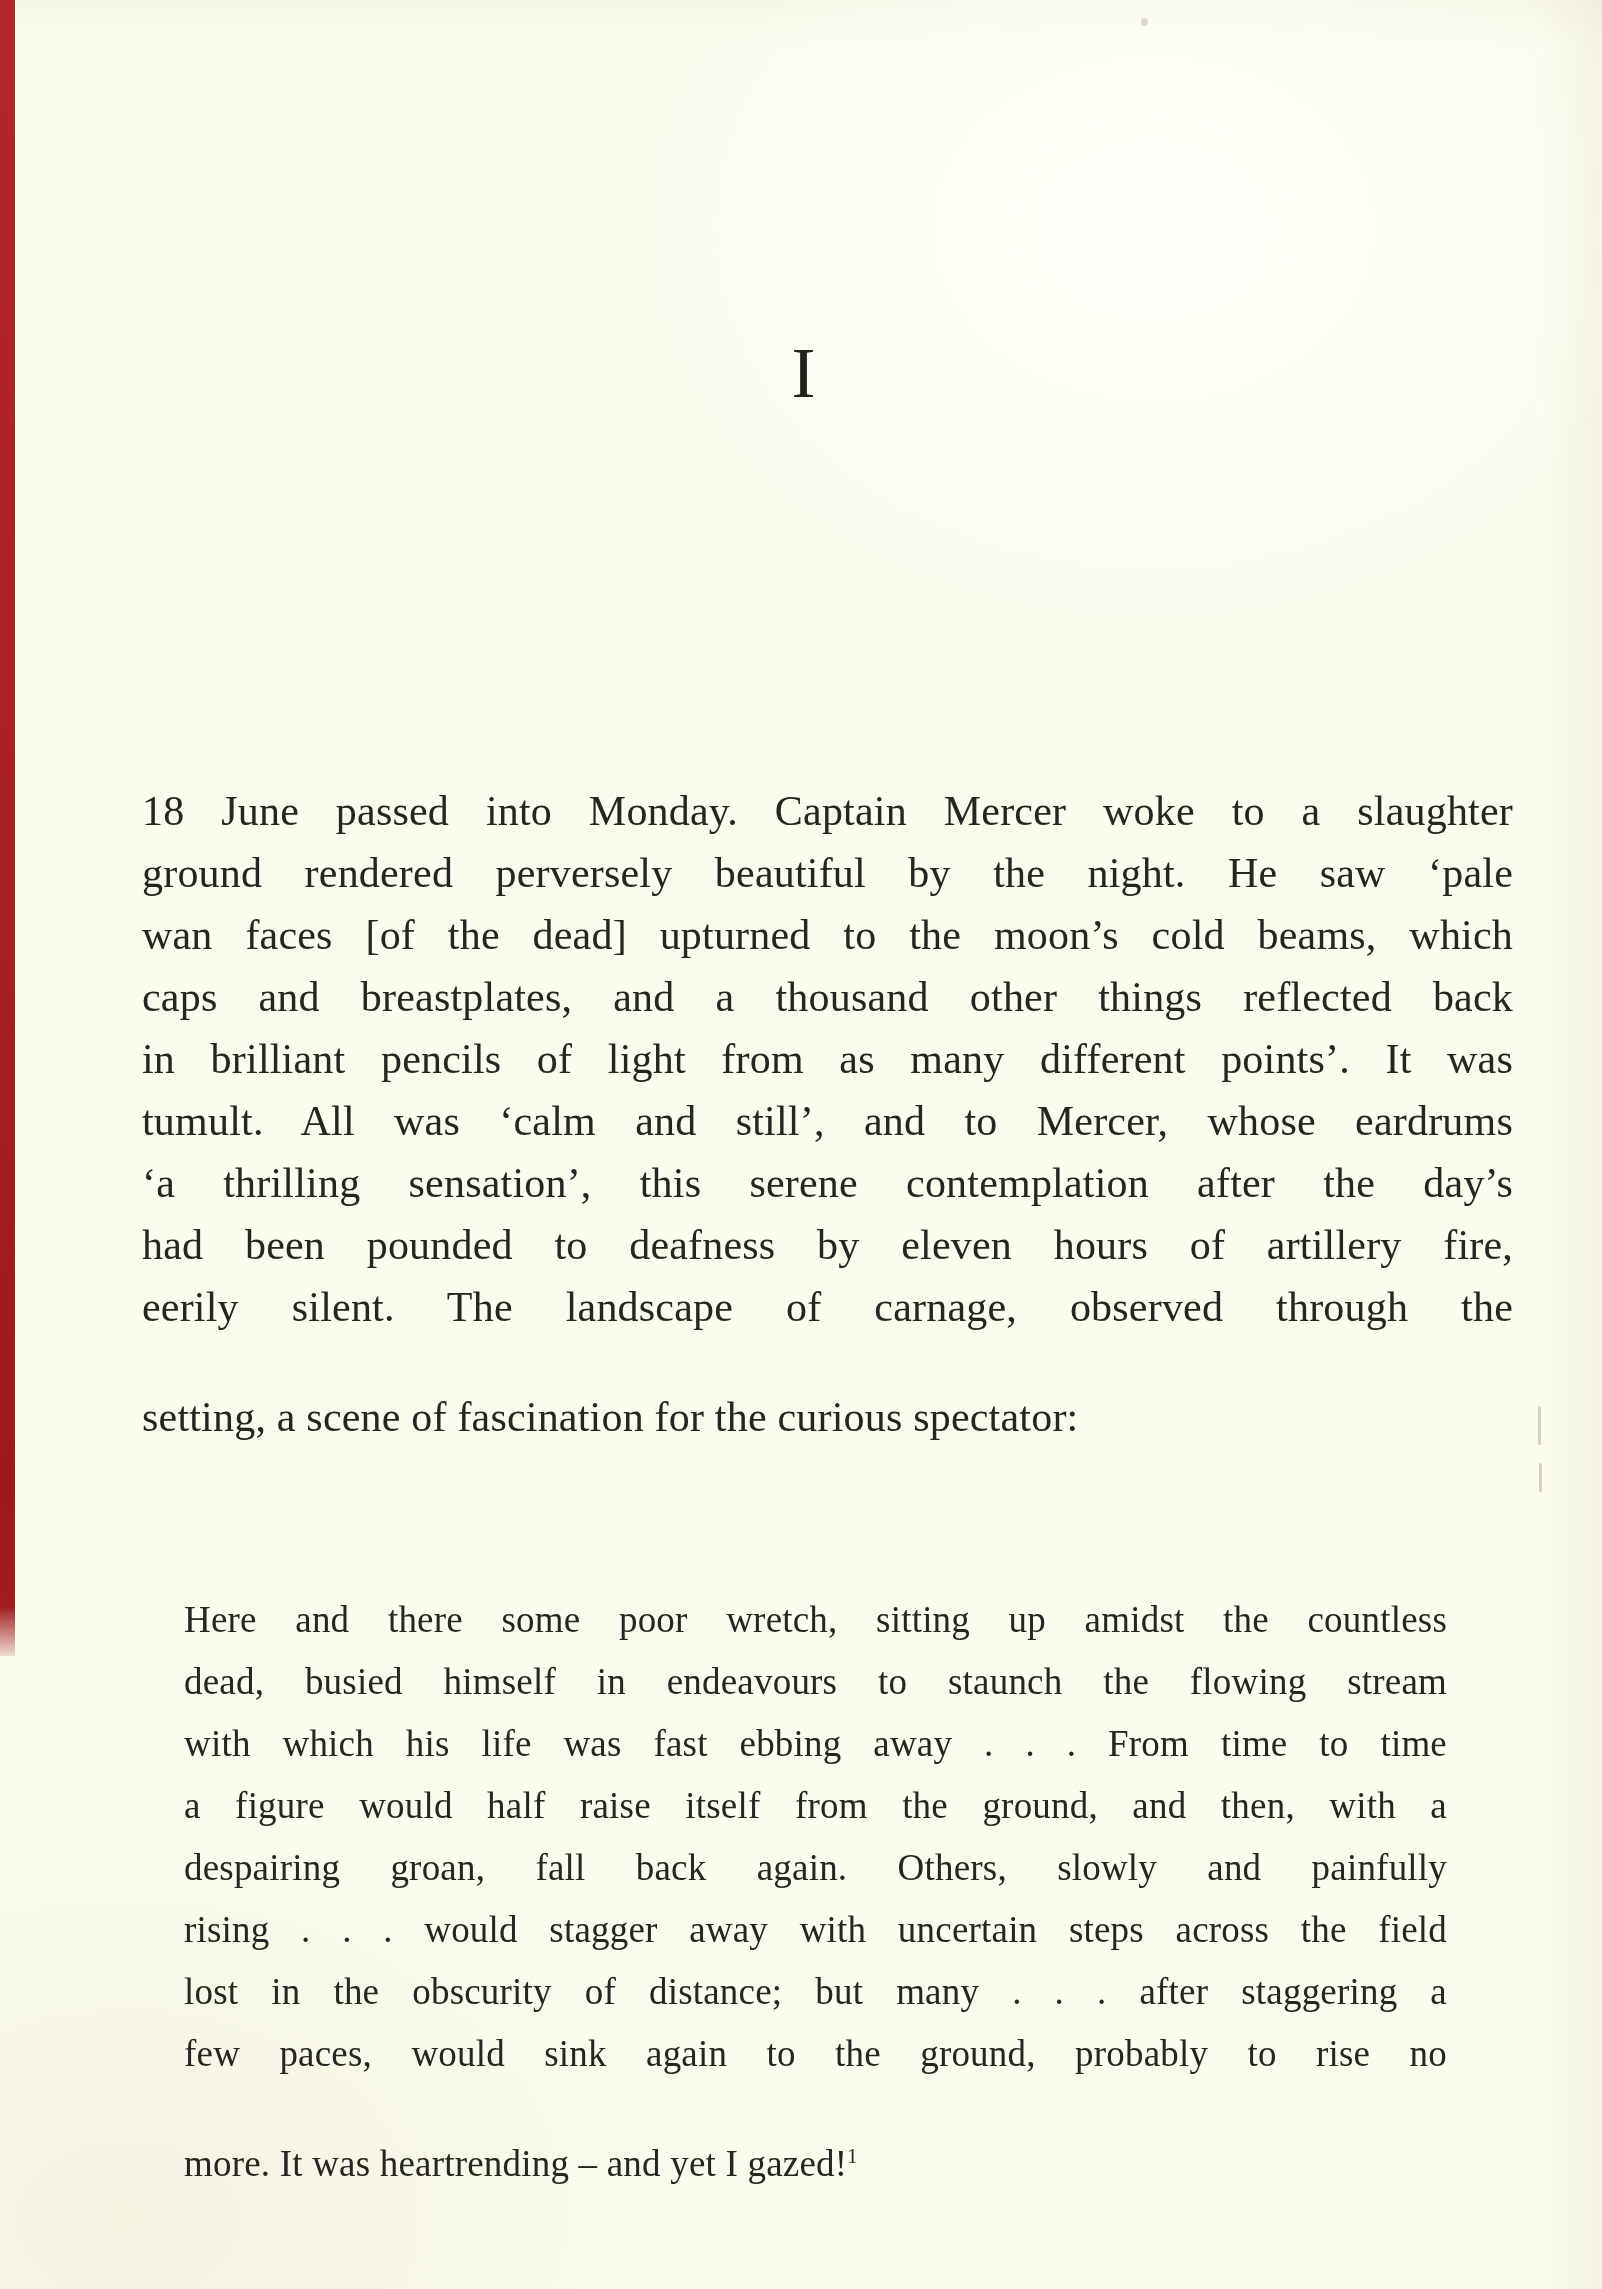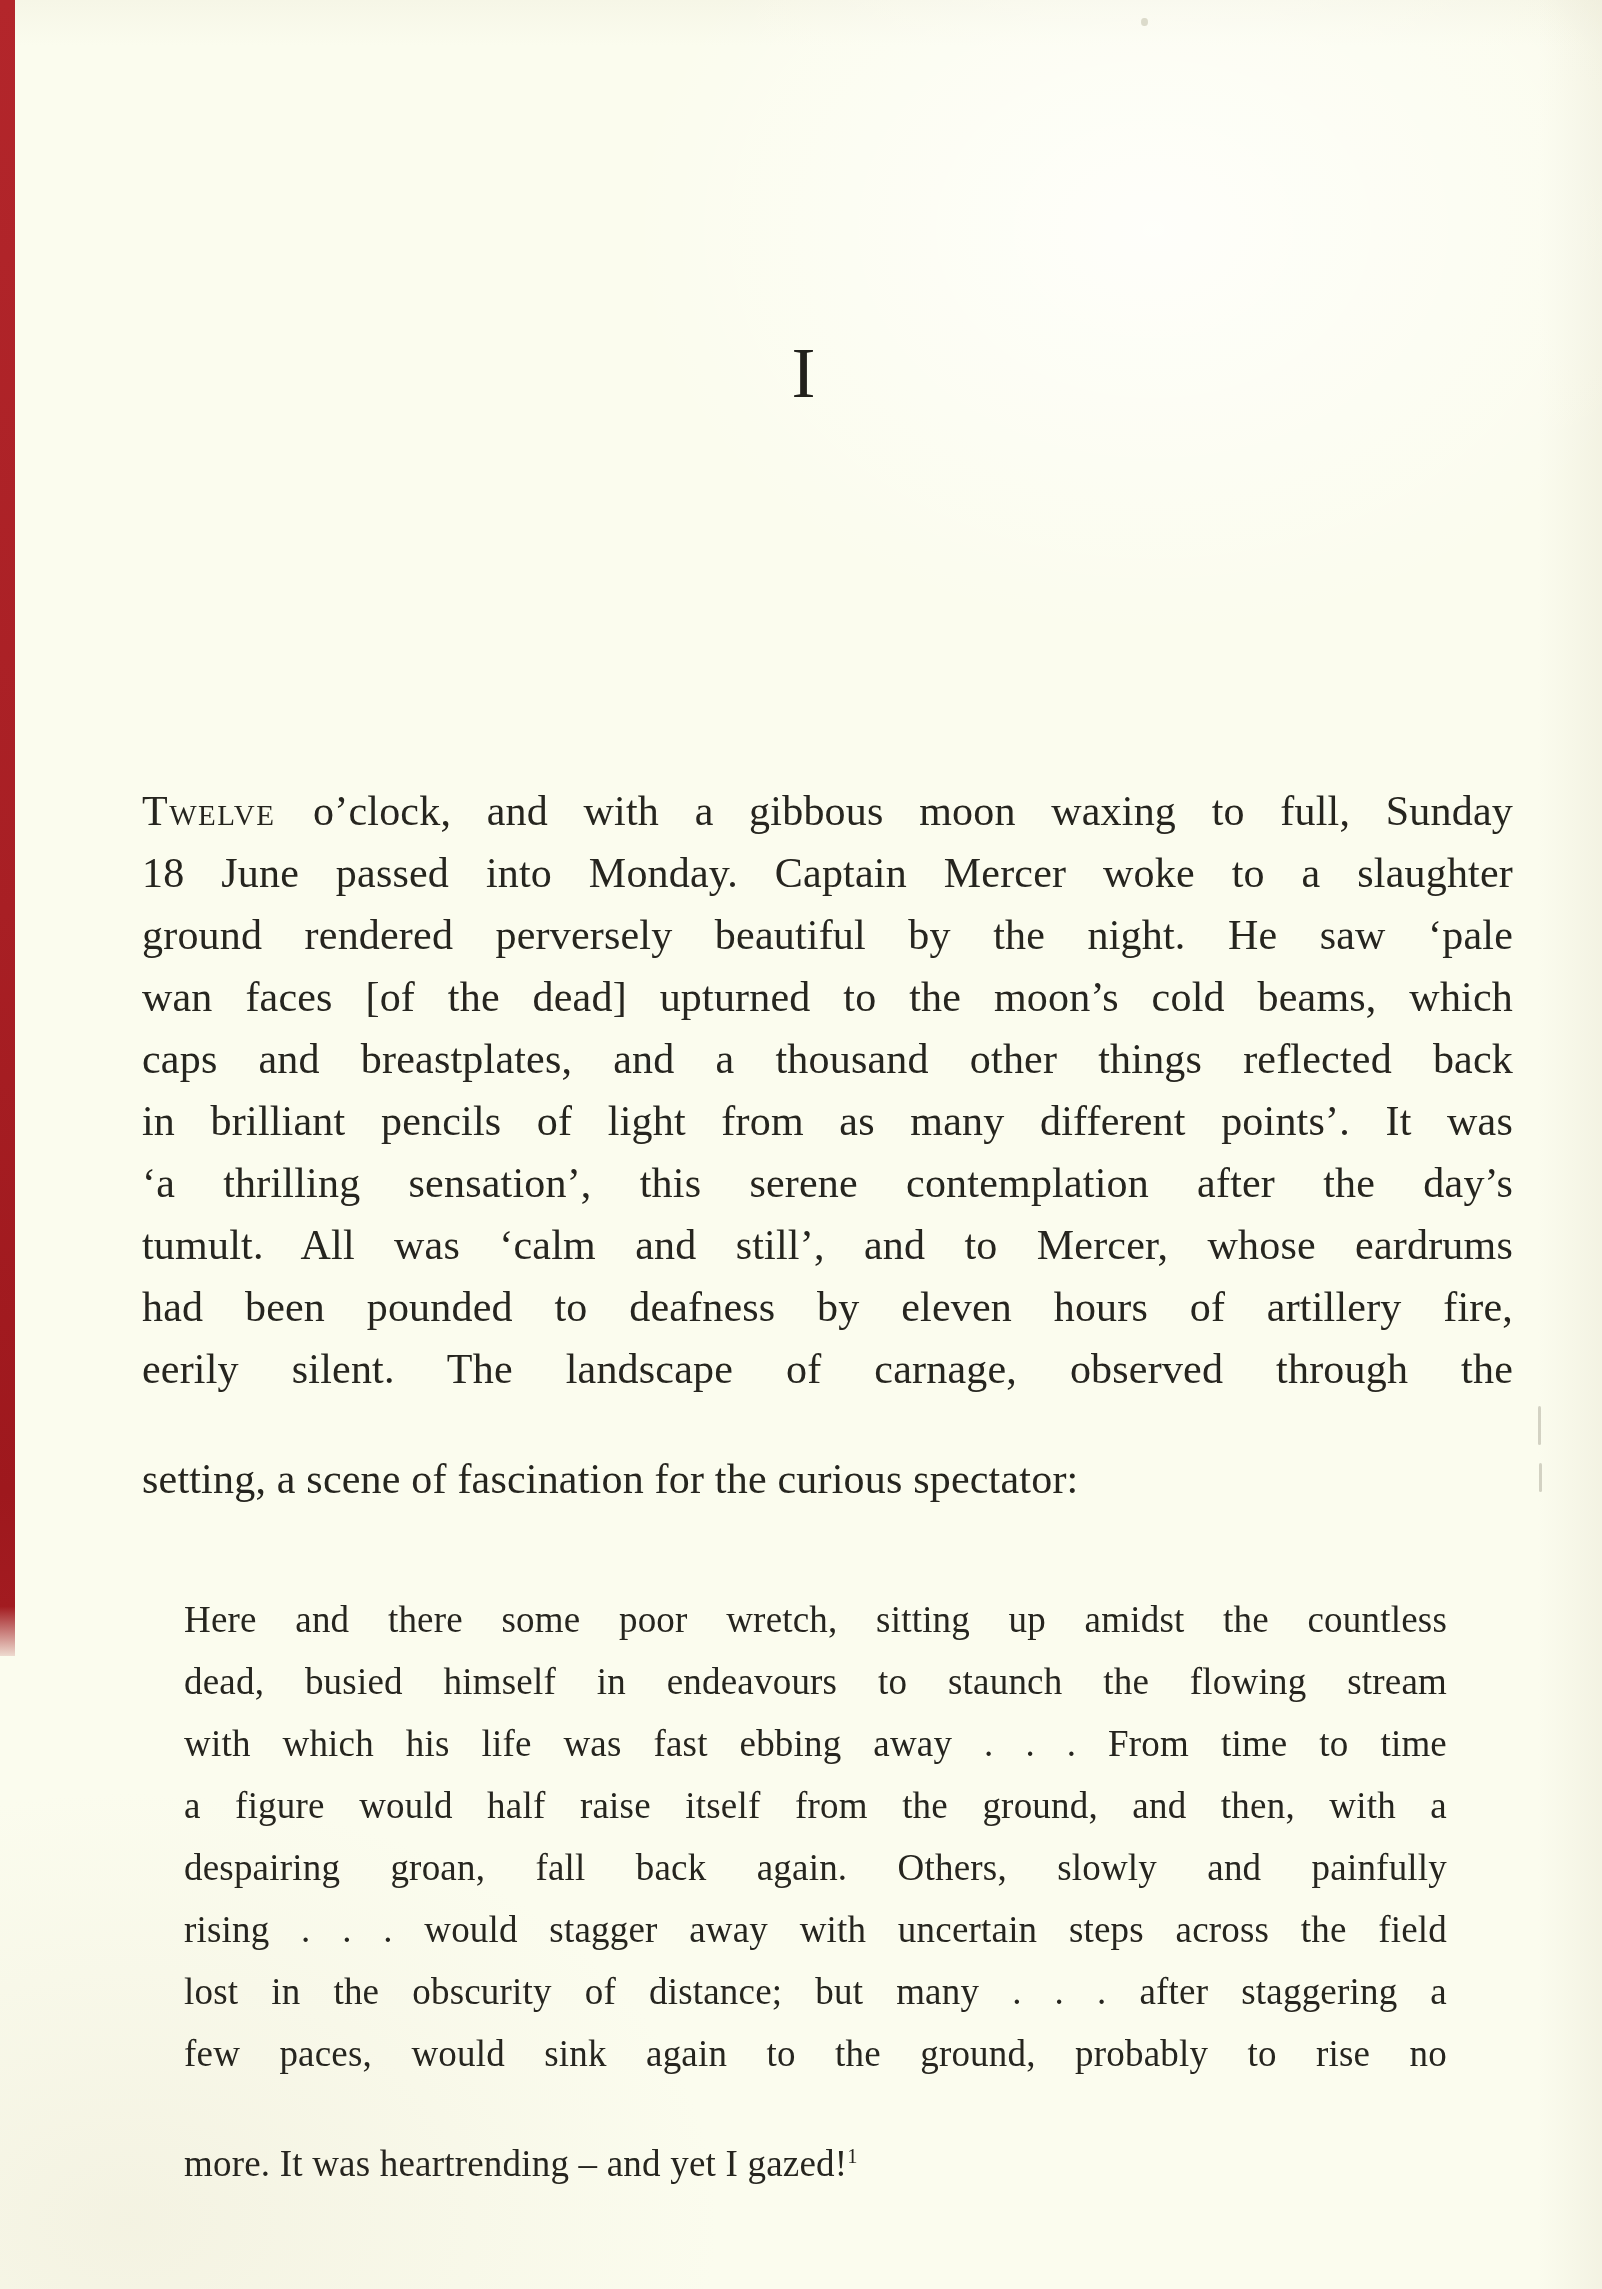--- a/index.html
+++ b/index.html
@@ -88,28 +88,27 @@
   }
 </style>
 </head>
 <body>
 
 <div class="page">
   <div class="stripe"></div>
   <div class="speck"></div>
   <div class="chapter">I</div>
   <div class="body-text">
-      <div class="line"><span class="smallcaps">Twelve</span> o’clock, and with a gibbous moon waxing to full, Sunday</div>
       <div class="line">18 June passed into Monday. Captain Mercer woke to a slaughter</div>
       <div class="line">ground rendered perversely beautiful by the night. He saw ‘pale</div>
       <div class="line">wan faces [of the dead] upturned to the moon’s cold beams, which</div>
       <div class="line">caps and breastplates, and a thousand other things reflected back</div>
       <div class="line">in brilliant pencils of light from as many different points’. It was</div>
+      <div class="line">tumult. All was ‘calm and still’, and to Mercer, whose eardrums</div>
       <div class="line">‘a thrilling sensation’, this serene contemplation after the day’s</div>
-      <div class="line">tumult. All was ‘calm and still’, and to Mercer, whose eardrums</div>
       <div class="line">had been pounded to deafness by eleven hours of artillery fire,</div>
       <div class="line">eerily silent. The landscape of carnage, observed through the</div>
       <div class="line last">setting, a scene of fascination for the curious spectator:</div>
     </div>
   <div class="quote-block">
       <div class="line">Here and there some poor wretch, sitting up amidst the countless</div>
       <div class="line">dead, busied himself in endeavours to staunch the flowing stream</div>
       <div class="line">with which his life was fast ebbing away . . . From time to time</div>
       <div class="line">a figure would half raise itself from the ground, and then, with a</div>
       <div class="line">despairing groan, fall back again. Others, slowly and painfully</div>

